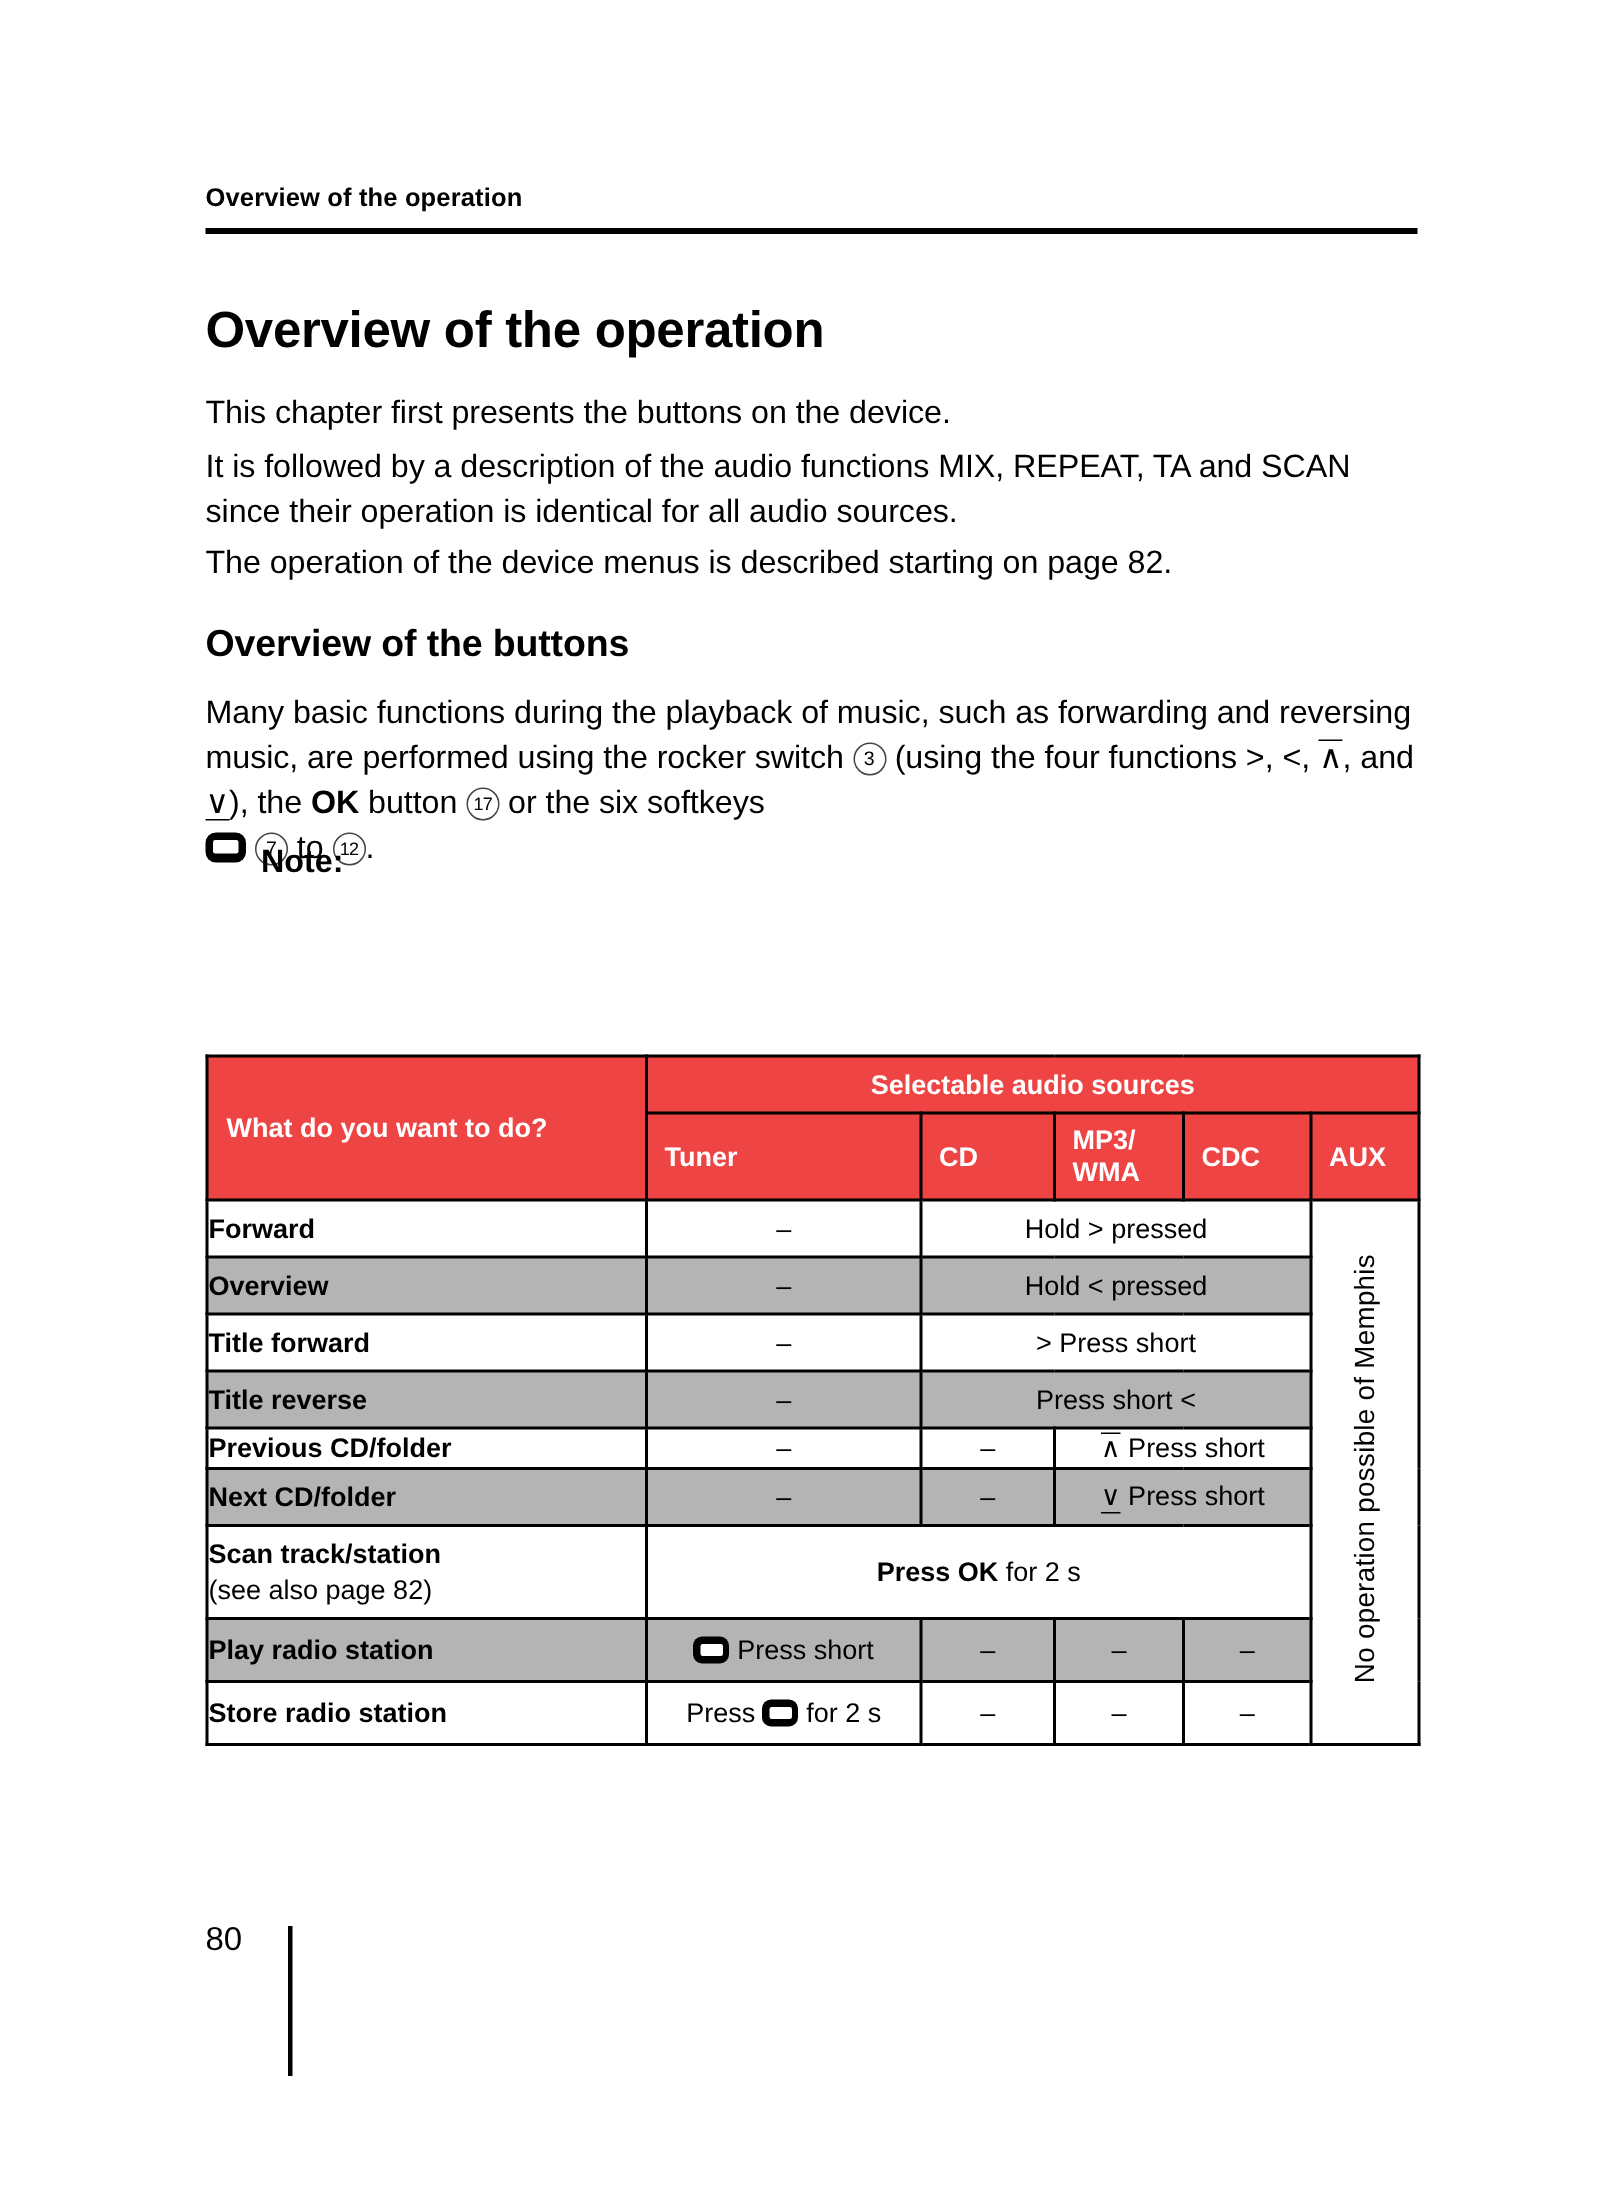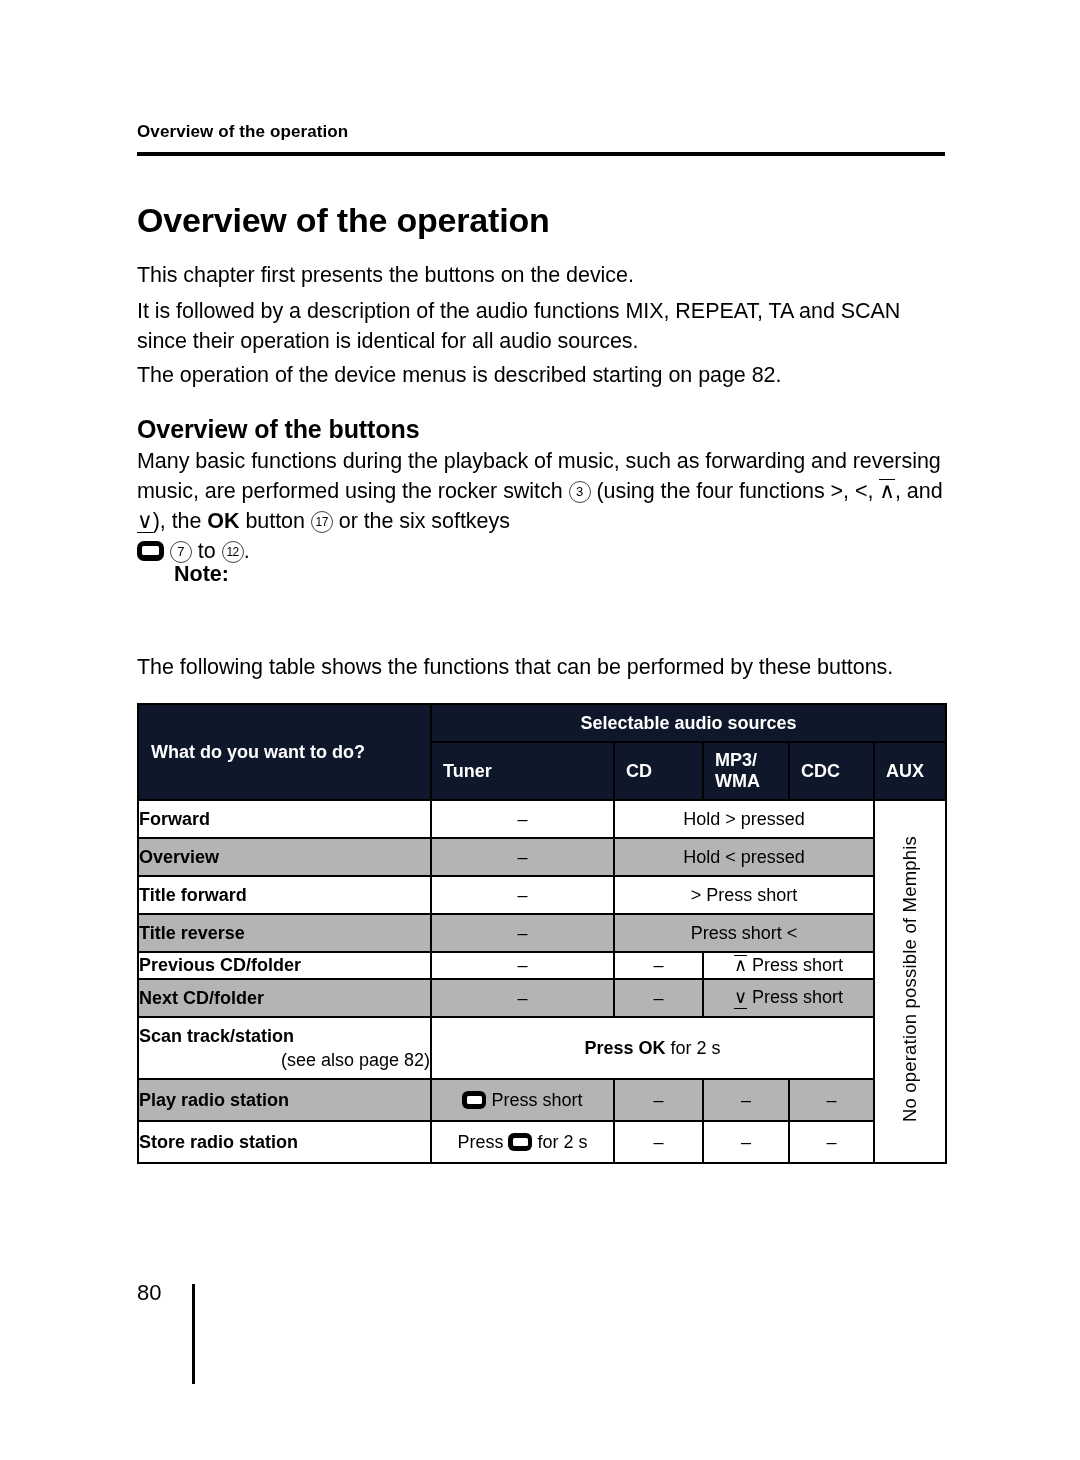--- a/index.html
+++ b/index.html
@@ -67,21 +67,21 @@
     position: absolute;
     left: 137px;
     font-size: 21.5px;
     line-height: 30px;
     width: 815px;
     letter-spacing: -.05px;
   }
   .p1 { top: 238px; }
   .p2 { top: 274px; }
   .p3 { top: 338px; }
-  .p4 { top: 424px; width: 818px; }
+  .p4 { top: 438px; width: 818px; }
   .p-note-title {
     position: absolute;
     left: 174px;
     top: 562px;
     font-size: 21.5px;
     font-weight: bold;
   }
   .p-note-body {
     position: absolute;
     left: 174px;
@@ -151,42 +151,41 @@
     table-layout: fixed;
   }
   table.main td, table.main th {
     border: 2.2px solid #000;
     padding: 0;
     vertical-align: middle;
     font-size: 18px;
     box-sizing: border-box;
   }
   .hdr {
-    background: #0f172a;
+    background: #ef4444;
     color: #ffffff;
     font-weight: bold;
     font-size: 18.5px;
   }
   .hdr.center { text-align: center; }
   .hdr.left { text-align: left; padding-left: 12px; }
   .hdr.srcname { padding-left: 11px; text-align: left; line-height: 21px; }
 
   .rowlabel {
     font-weight: bold;
     font-size: 18.5px;
     text-align: left;
     padding-left: 12px;
     line-height: 23px;
   }
   .rowlabel .sub {
     font-weight: normal;
     font-size: 18px;
     display: block;
     margin-top: 1px;
-    text-align: right;
   }
   .cell {
     text-align: center;
     font-size: 19px;
     font-weight: normal;
   }
   .gray { background: #b4b4b4; }
   .white { background: #ffffff; }
 
   .vert-cell {
@@ -233,21 +232,20 @@
   <p class="para p1">This chapter first presents the buttons on the device.</p>
   <p class="para p2">It is followed by a description of the audio functions MIX, REPEAT, TA and SCAN since their operation is identical for all audio sources.</p>
   <p class="para p3">The operation of the device menus is described starting on page 82.</p>
 
   <h2 class="h2">Overview of the buttons</h2>
 
   <p class="para p4"><span>Many basic functions during the playback of music, such as forwarding and reversing music, are performed using the rocker switch </span><span class="circnum">3</span><span> (using the four functions </span><span class="arrow">&gt;</span><span>, </span><span class="arrow">&lt;</span><span>, </span><span class="ovl">∧</span><span>, and </span><span class="unl">∨</span><span>), the </span><b>OK</b><span> button </span><span class="circnum wide">17</span><span> or the six softkeys </span><br><span class="softkey"></span>&nbsp;<span class="circnum">7</span><span> to </span><span class="circnum wide">12</span><span>.</span></p>
 
   <div class="p-note-title">Note:</div>
 
-  <p class="para p5">The following table shows the functions that can be performed by these buttons.</p>
 
   <div class="tbl-wrap">
     <table class="main">
       <colgroup>
         <col style="width:293px">
         <col style="width:183px">
         <col style="width:89px">
         <col style="width:86px">
         <col style="width:85px">
         <col style="width:72px">

